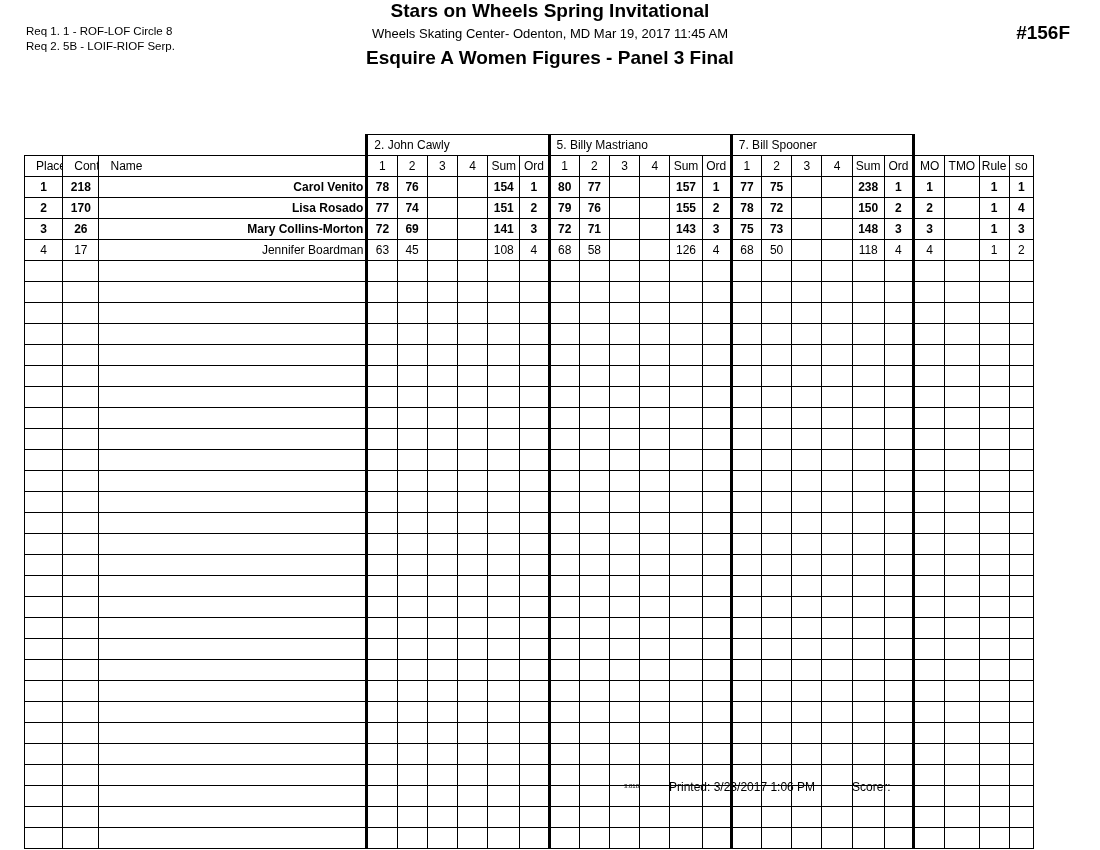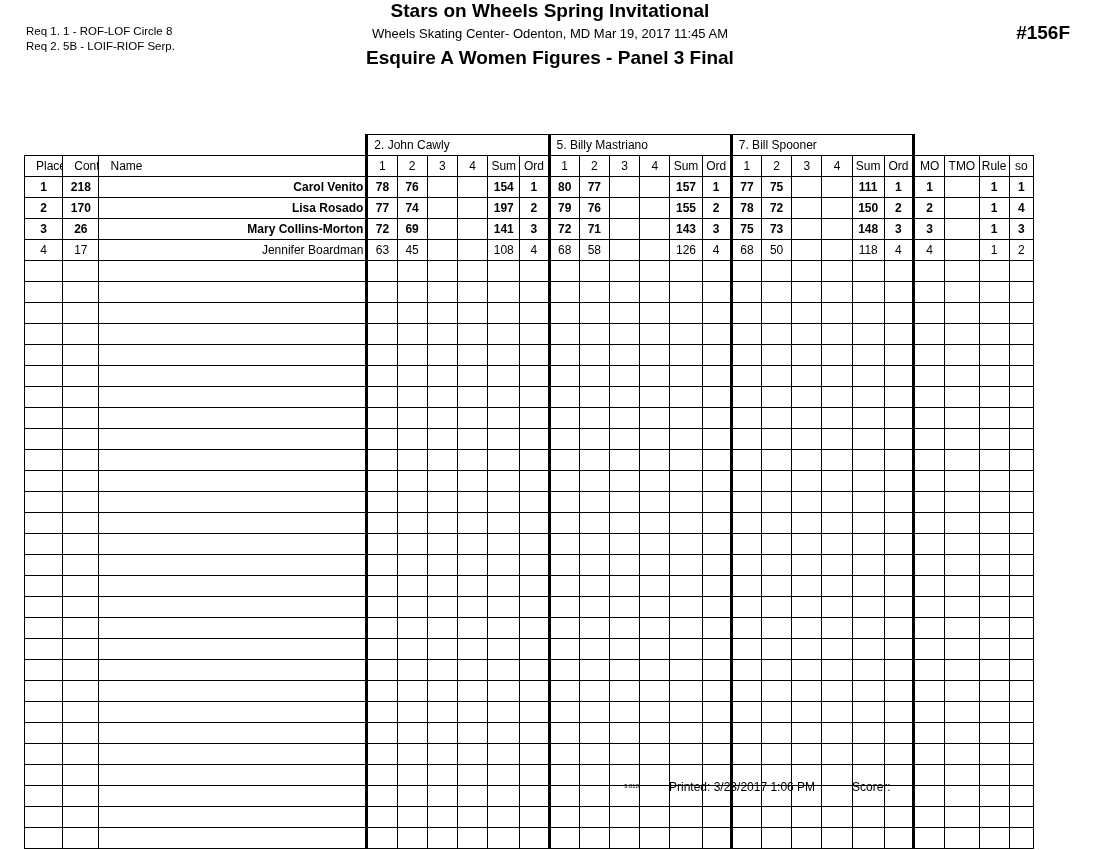--- a/index.html
+++ b/index.html
@@ -251,36 +251,36 @@
           <td class="num jsep-l">80</td>
           <td class="num">77</td>
           <td class="num"></td>
           <td class="num"></td>
           <td class="num">157</td>
           <td class="num">1</td>
           <td class="num jsep-l">77</td>
           <td class="num">75</td>
           <td class="num"></td>
           <td class="num"></td>
-          <td class="num">111</td>
+          <td class="num">238</td>
           <td class="num jsep-r">1</td>
           <td class="num">1</td>
           <td class="num"></td>
           <td class="num">1</td>
           <td class="num">1</td>
         </tr>
         <tr class="data-row bold">
           <td class="num">2</td>
           <td class="num">170</td>
           <td class="name">Lisa Rosado</td>
           <td class="num jsep-l">77</td>
           <td class="num">74</td>
           <td class="num"></td>
           <td class="num"></td>
-          <td class="num">197</td>
+          <td class="num">151</td>
           <td class="num">2</td>
           <td class="num jsep-l">79</td>
           <td class="num">76</td>
           <td class="num"></td>
           <td class="num"></td>
           <td class="num">155</td>
           <td class="num">2</td>
           <td class="num jsep-l">78</td>
           <td class="num">72</td>
           <td class="num"></td>

